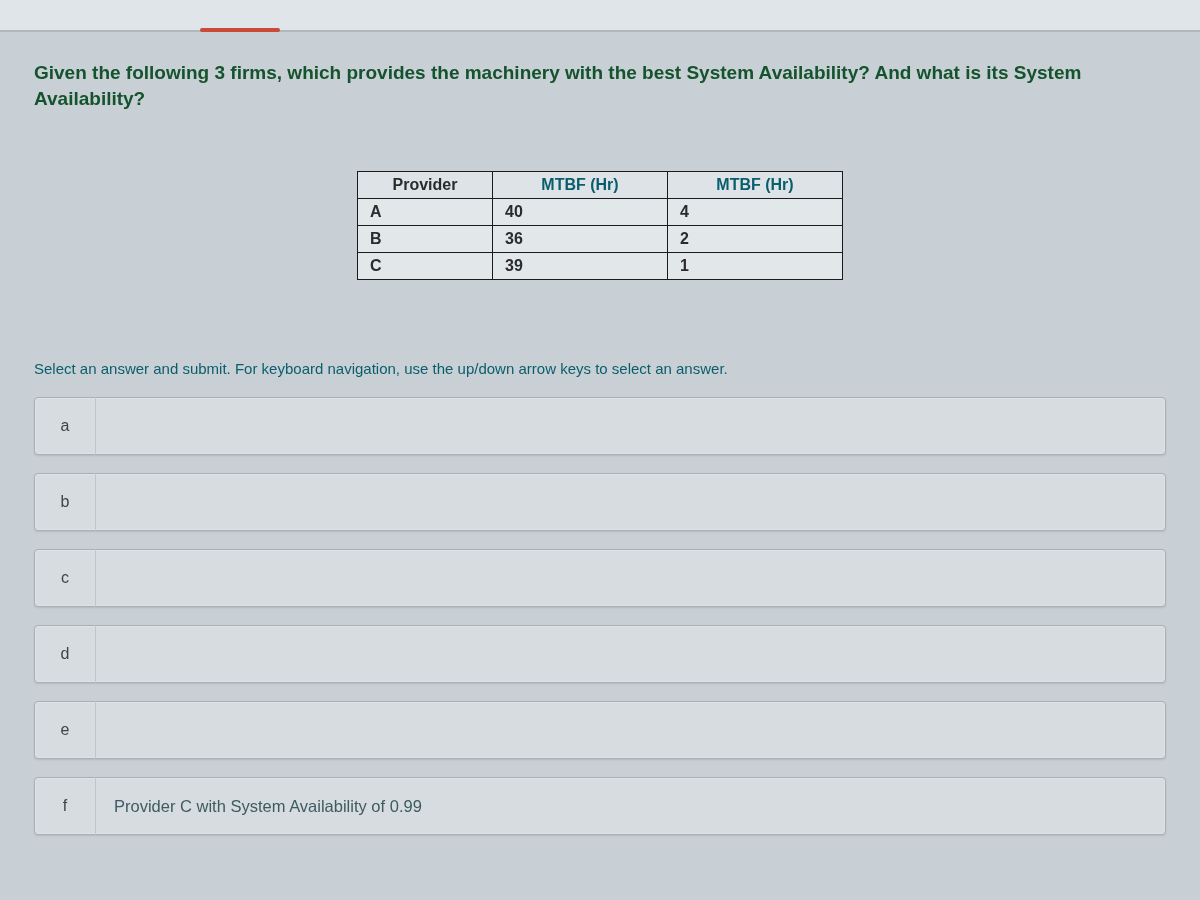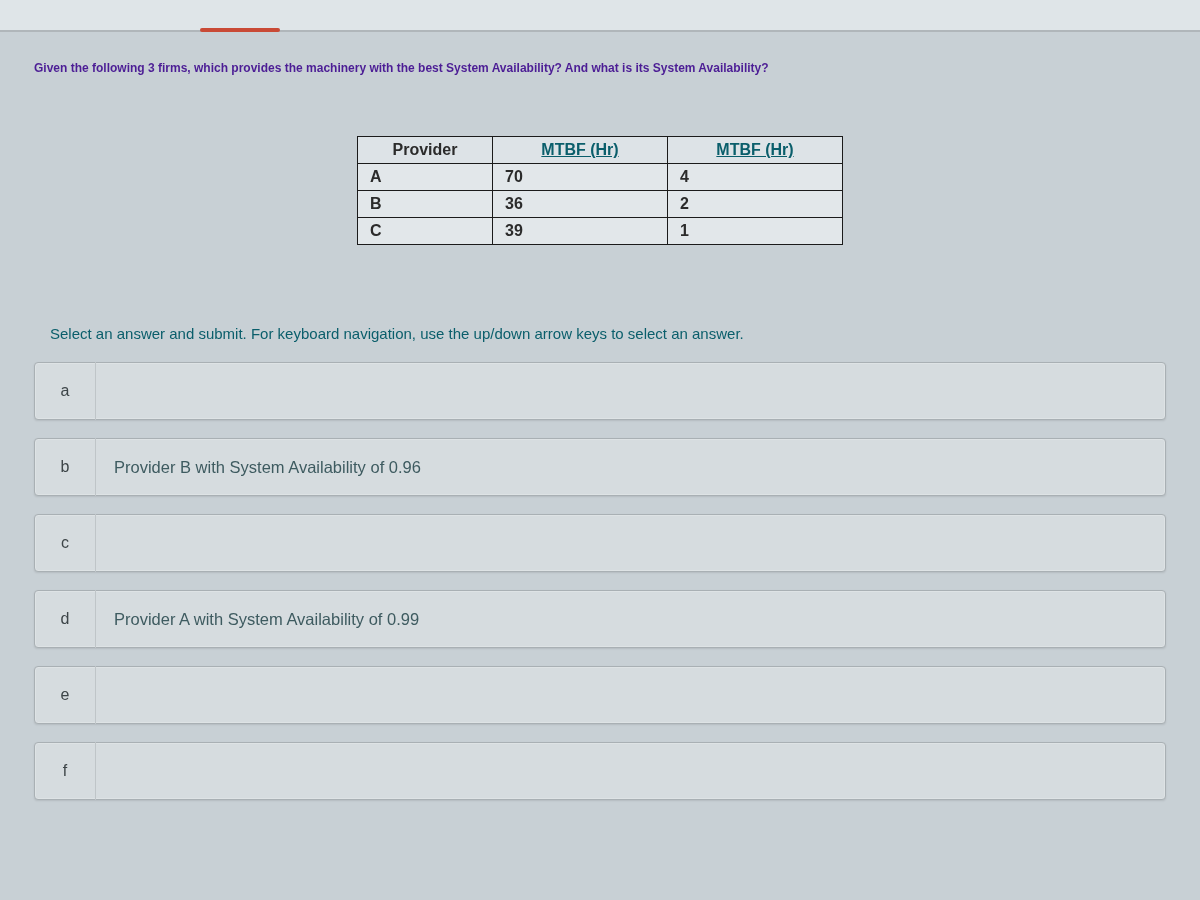--- a/index.html
+++ b/index.html
@@ -26,23 +26,23 @@
     width: 80px;
     height: 4px;
     background: #c94a36;
     border-radius: 2px;
   }
   .content {
     padding: 28px 34px 0 34px;
     box-sizing: border-box;
   }
   .question {
-    color: #4c1d95;
+    color: #14532d;
     font-weight: bold;
-    font-size: 12px;
+    font-size: 19px;
     line-height: 1.35;
     margin-bottom: 60px;
   }
   .table-wrap {
     display: flex;
     justify-content: center;
     margin-bottom: 80px;
   }
   table.data {
     border-collapse: collapse;
@@ -54,30 +54,28 @@
     background: #e2e7ea;
     color: #2b2b2b;
     font-weight: bold;
     margin-left: 15px;
   }
   table.data th {
     background: #dde3e7;
   }
   table.data th:nth-child(2), table.data th:nth-child(3) {
     color: #0a5e6b;
-    text-decoration: underline;
   }
   .col-provider { width: 110px; }
   .col-mtbf { width: 150px; }
   .col-mttr { width: 150px; }
   .instruction {
     color: #0a5e6b;
     font-size: 15px;
     margin-bottom: 20px;
-    margin-left: 16px;
   }
   .options {
     display: flex;
     flex-direction: column;
     gap: 18px;
   }
   .option {
     display: flex;
     align-items: center;
     border: 1px solid #a9b0b4;
@@ -116,21 +114,21 @@
       <thead>
         <tr>
           <th class="col-provider">Provider</th>
           <th class="col-mtbf">MTBF (Hr)</th>
           <th class="col-mttr">MTBF (Hr)</th>
         </tr>
       </thead>
       <tbody>
         <tr>
           <td>A</td>
-          <td>70</td>
+          <td>40</td>
           <td>4</td>
         </tr>
         <tr>
           <td>B</td>
           <td>36</td>
           <td>2</td>
         </tr>
         <tr>
           <td>C</td>
           <td>39</td>
@@ -141,30 +139,29 @@
   </div>
 
   <div class="instruction">Select an answer and submit. For keyboard navigation, use the up/down arrow keys to select an answer.</div>
 
   <div class="options">
     <div class="option">
       <div class="option-key">a</div>
     </div>
     <div class="option">
       <div class="option-key">b</div>
-      <div class="option-text">Provider B with System Availability of 0.96</div>
     </div>
     <div class="option">
       <div class="option-key">c</div>
     </div>
     <div class="option">
       <div class="option-key">d</div>
-      <div class="option-text">Provider A with System Availability of 0.99</div>
     </div>
     <div class="option">
       <div class="option-key">e</div>
     </div>
     <div class="option">
       <div class="option-key">f</div>
+      <div class="option-text">Provider C with System Availability of 0.99</div>
     </div>
   </div>
 
 </div>
 
 </body></html>

